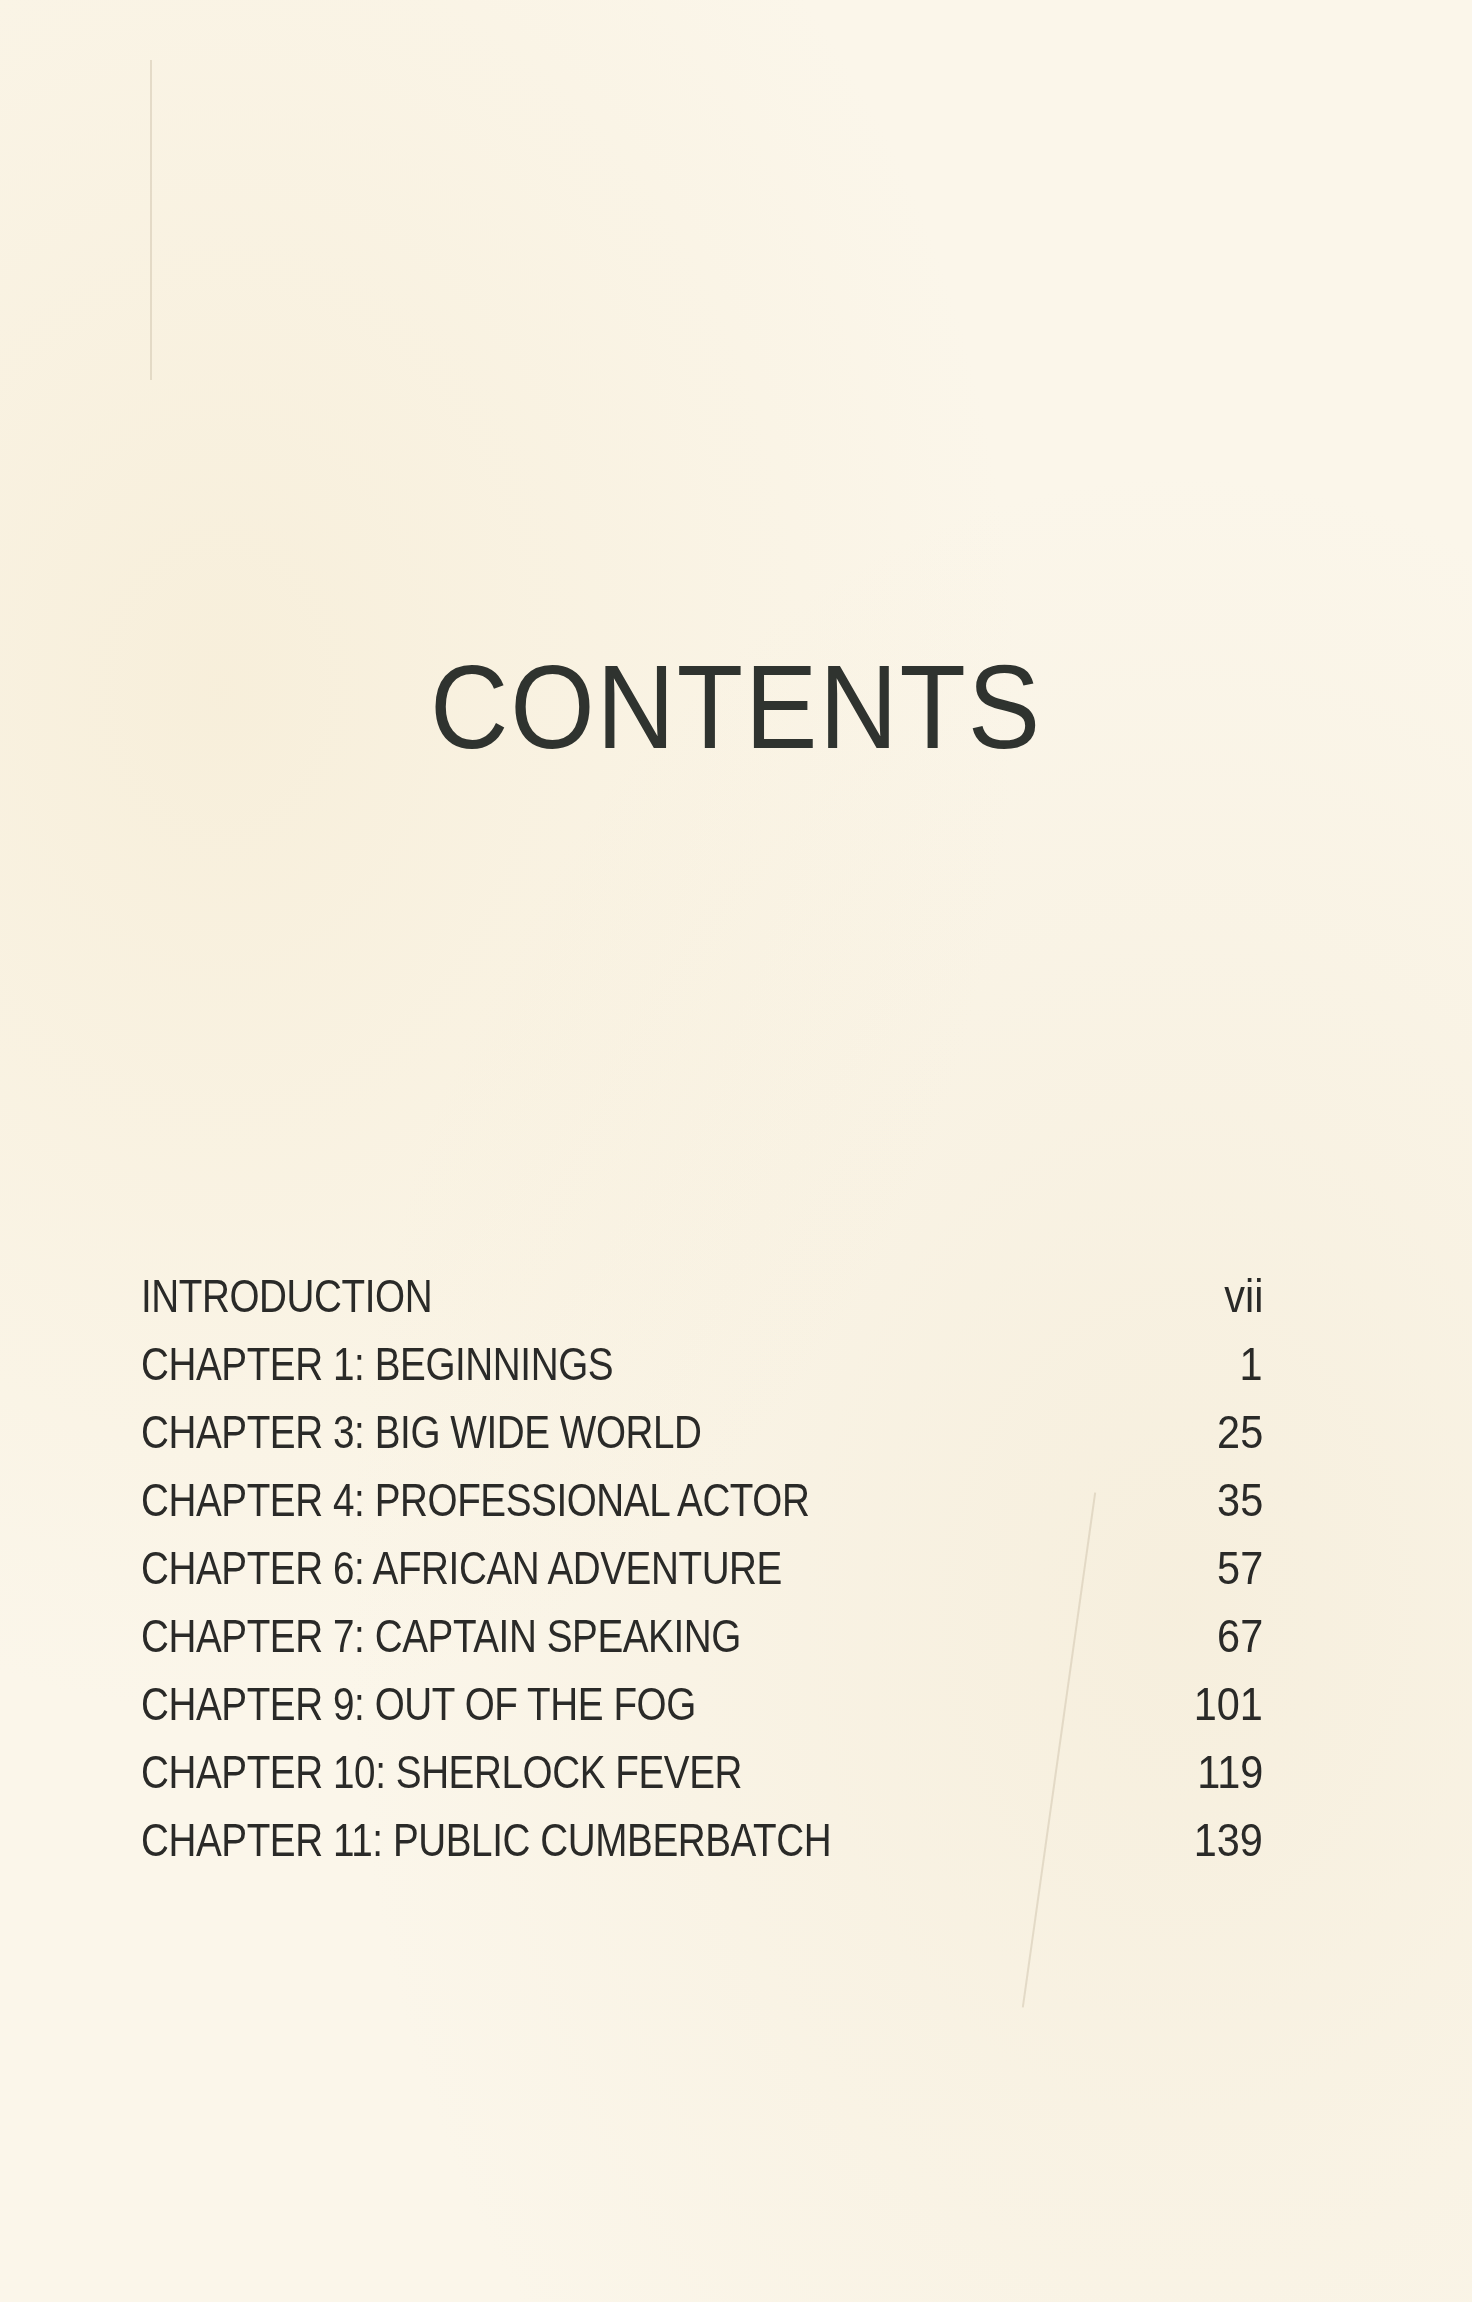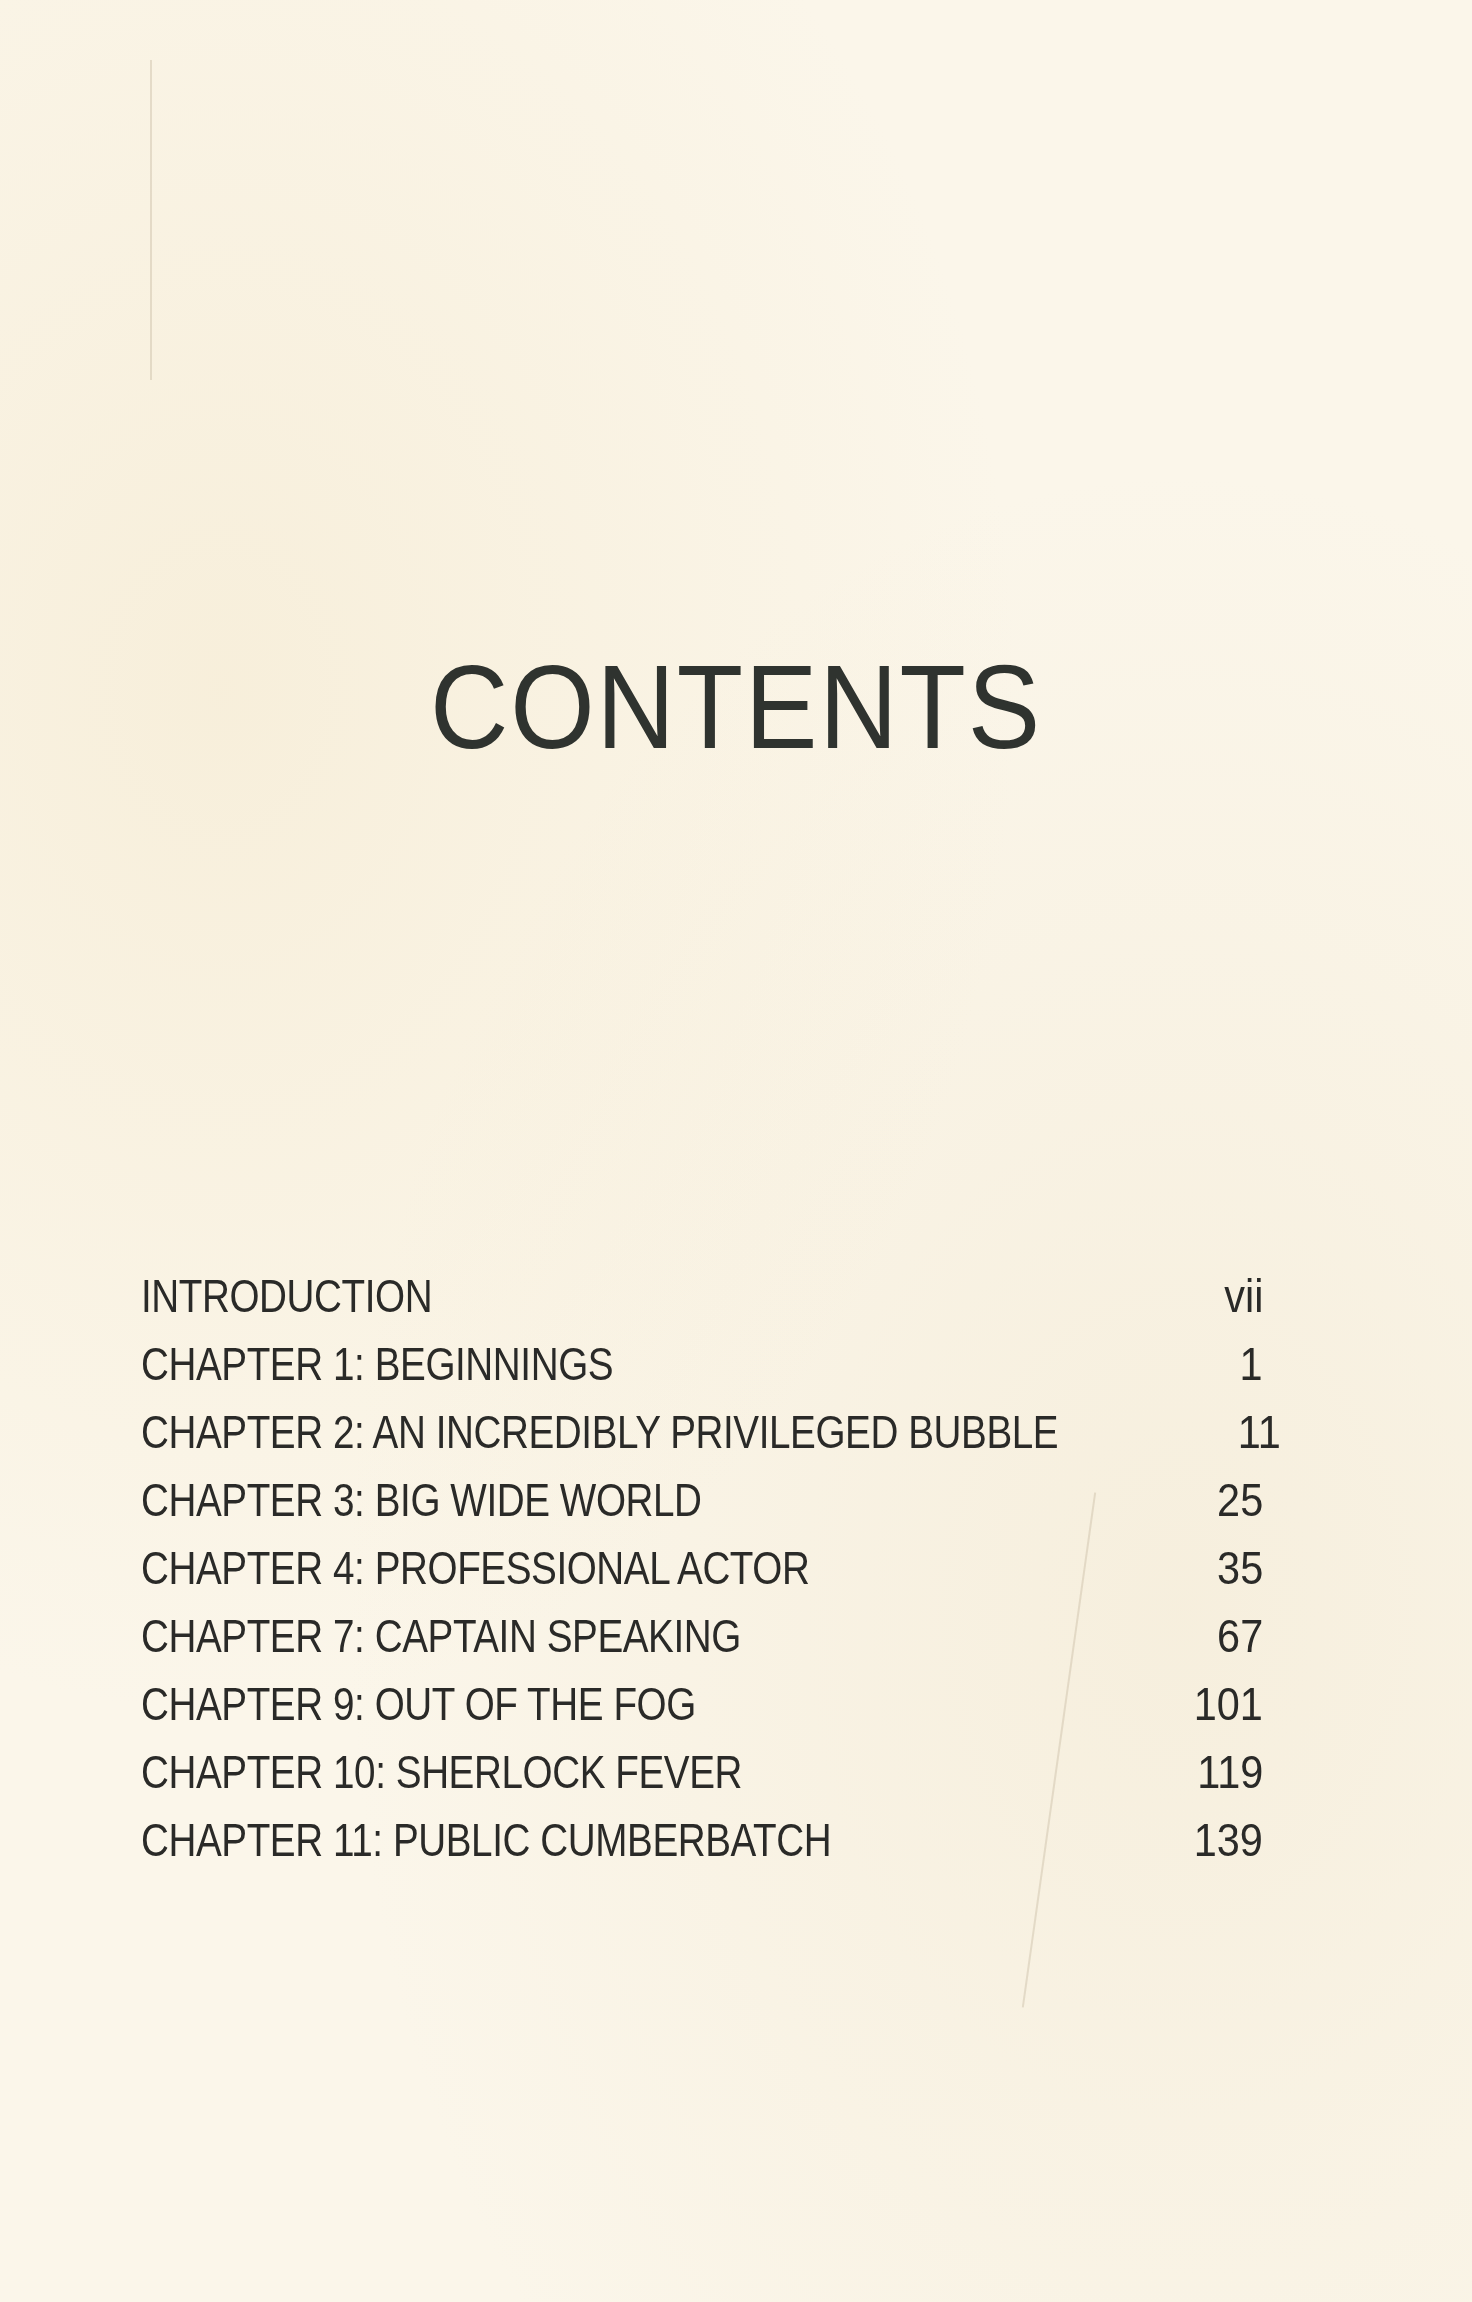--- a/index.html
+++ b/index.html
@@ -43,30 +43,30 @@
 <div class="toc">
   <div class="row">
       <span class="label">INTRODUCTION</span>
       <span class="page">vii</span>
     </div>
   <div class="row">
       <span class="label">CHAPTER 1: BEGINNINGS</span>
       <span class="page">1</span>
     </div>
   <div class="row">
-      <span class="label">CHAPTER 2: AN INCREDIBLY PRIVILEGED BUBBLE</span>
-      <span class="page">11</span>
-    </div>
-  <div class="row">
       <span class="label">CHAPTER 3: BIG WIDE WORLD</span>
       <span class="page">25</span>
     </div>
   <div class="row">
       <span class="label">CHAPTER 4: PROFESSIONAL ACTOR</span>
       <span class="page">35</span>
+    </div>
+  <div class="row">
+      <span class="label">CHAPTER 6: AFRICAN ADVENTURE</span>
+      <span class="page">57</span>
     </div>
   <div class="row">
       <span class="label">CHAPTER 7: CAPTAIN SPEAKING</span>
       <span class="page">67</span>
     </div>
   <div class="row">
       <span class="label">CHAPTER 9: OUT OF THE FOG</span>
       <span class="page">101</span>
     </div>
   <div class="row">

